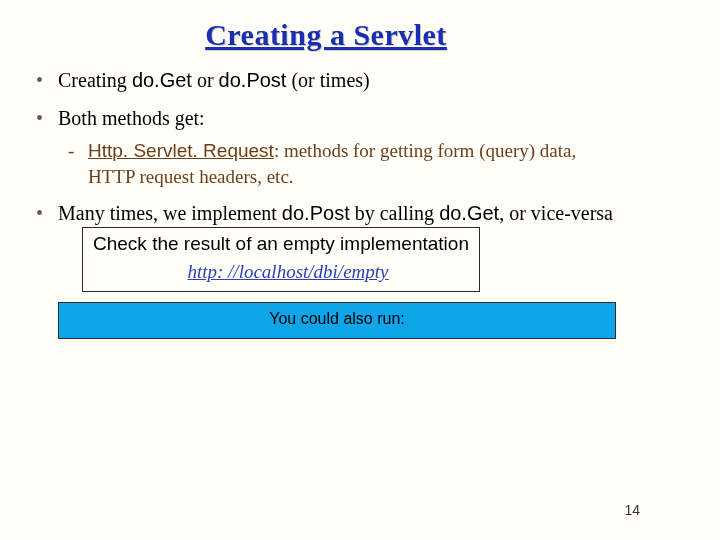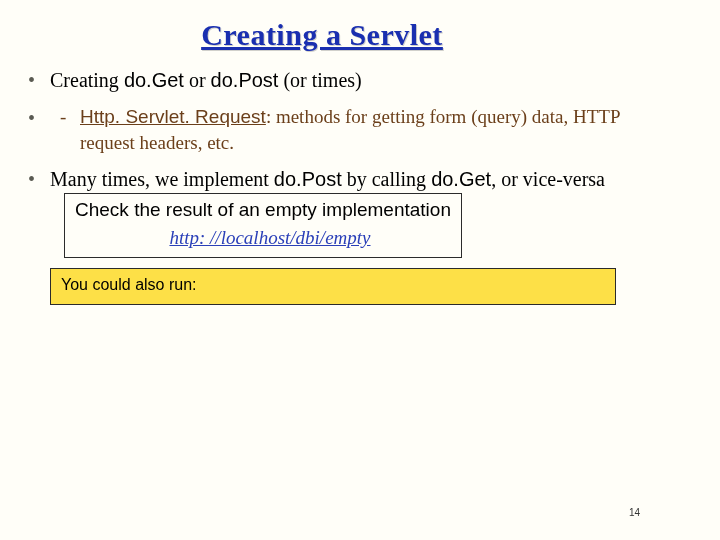--- a/index.html
+++ b/index.html
@@ -10,21 +10,21 @@
     background: #fffef8;
     font-family: "Times New Roman", Times, serif;
     color: #000;
     overflow: hidden;
   }
   .slide {
     width: 652px;
     height: 540px;
     position: relative;
     box-sizing: border-box;
-    padding: 18px 28px 12px 20px;
+    padding: 18px 28px 12px 28px;
   }
   .title {
     text-align: center;
     font-size: 30px;
     font-weight: bold;
     color: #1a2fb0;
     text-decoration: underline;
     text-shadow: 1px 1px 0 rgba(0,0,0,0.18);
     letter-spacing: 0.5px;
     margin-bottom: 14px;
@@ -73,79 +73,81 @@
   }
   .arial { font-family: Arial, Helvetica, sans-serif; }
   .u { text-decoration: underline; }
   .note-box {
     display: inline-block;
     border: 1px solid #2b2b2b;
     padding: 3px 10px 6px 10px;
     font-family: Arial, Helvetica, sans-serif;
     font-size: 19px;
     color: #000;
-    margin-left: 14px;
+    margin-left: 24px;
     vertical-align: top;
     line-height: 1.35;
     background: #fffef8;
   }
   .note-box .link {
     font-family: "Times New Roman", Times, serif;
     font-style: italic;
     text-decoration: underline;
     color: #2a3fb8;
     display: block;
     margin-top: 2px;
     margin-left: 14px;
     font-size: 19px;
     text-align: center;
   }
   .footer-box {
     margin-top: 4px;
     margin-left: 30px;
     margin-right: 8px;
     border: 1px solid #2b2b2b;
-    background: #fde047;
+    background: #0ea5e9;
     padding: 5px 10px 6px 10px;
     font-family: "Comic Sans MS", "Comic Sans", cursive, sans-serif;
     font-size: 16px;
     line-height: 1.35;
+    text-align: center;
   }
   .footer-box .line1 { margin-bottom: 3px; }
   .footer-box .codeish {
     color: #8a1e1e;
   }
   .footer-box .link2 {
     text-decoration: underline;
     color: #000;
   }
   .pagenum {
     position: absolute;
     right: 12px;
     bottom: 22px;
-    font-size: 10px;
+    font-size: 14px;
     font-family: Arial, Helvetica, sans-serif;
     color: #333;
   }
 </style>
 </head>
 <body>
 
 <div class="slide">
 
   <div class="title">Creating a Servlet</div>
 
   <ul class="level1">
 
 
     <li>
       <span>Creating </span><span class="arial">do.Get</span><span> or </span><span class="arial">do.Post</span><span> (or times)</span>
     </li>
 
     <li>
+      <span>Both methods get:</span>
       <ul class="level2">
         <li>
           <span class="arial u" style="color:#6b3f1a;margin-top:26px;">Http. Servlet. Request</span><span>: methods for getting form (query) data, HTTP request headers, etc.</span>
         </li>
       </ul>
     </li>
 
     <li>
       <span>Many times, we implement </span><span class="arial">do.Post</span><span> by calling </span><span class="arial">do.Get</span><span>, or vice-versa</span>
       <span class="note-box">

